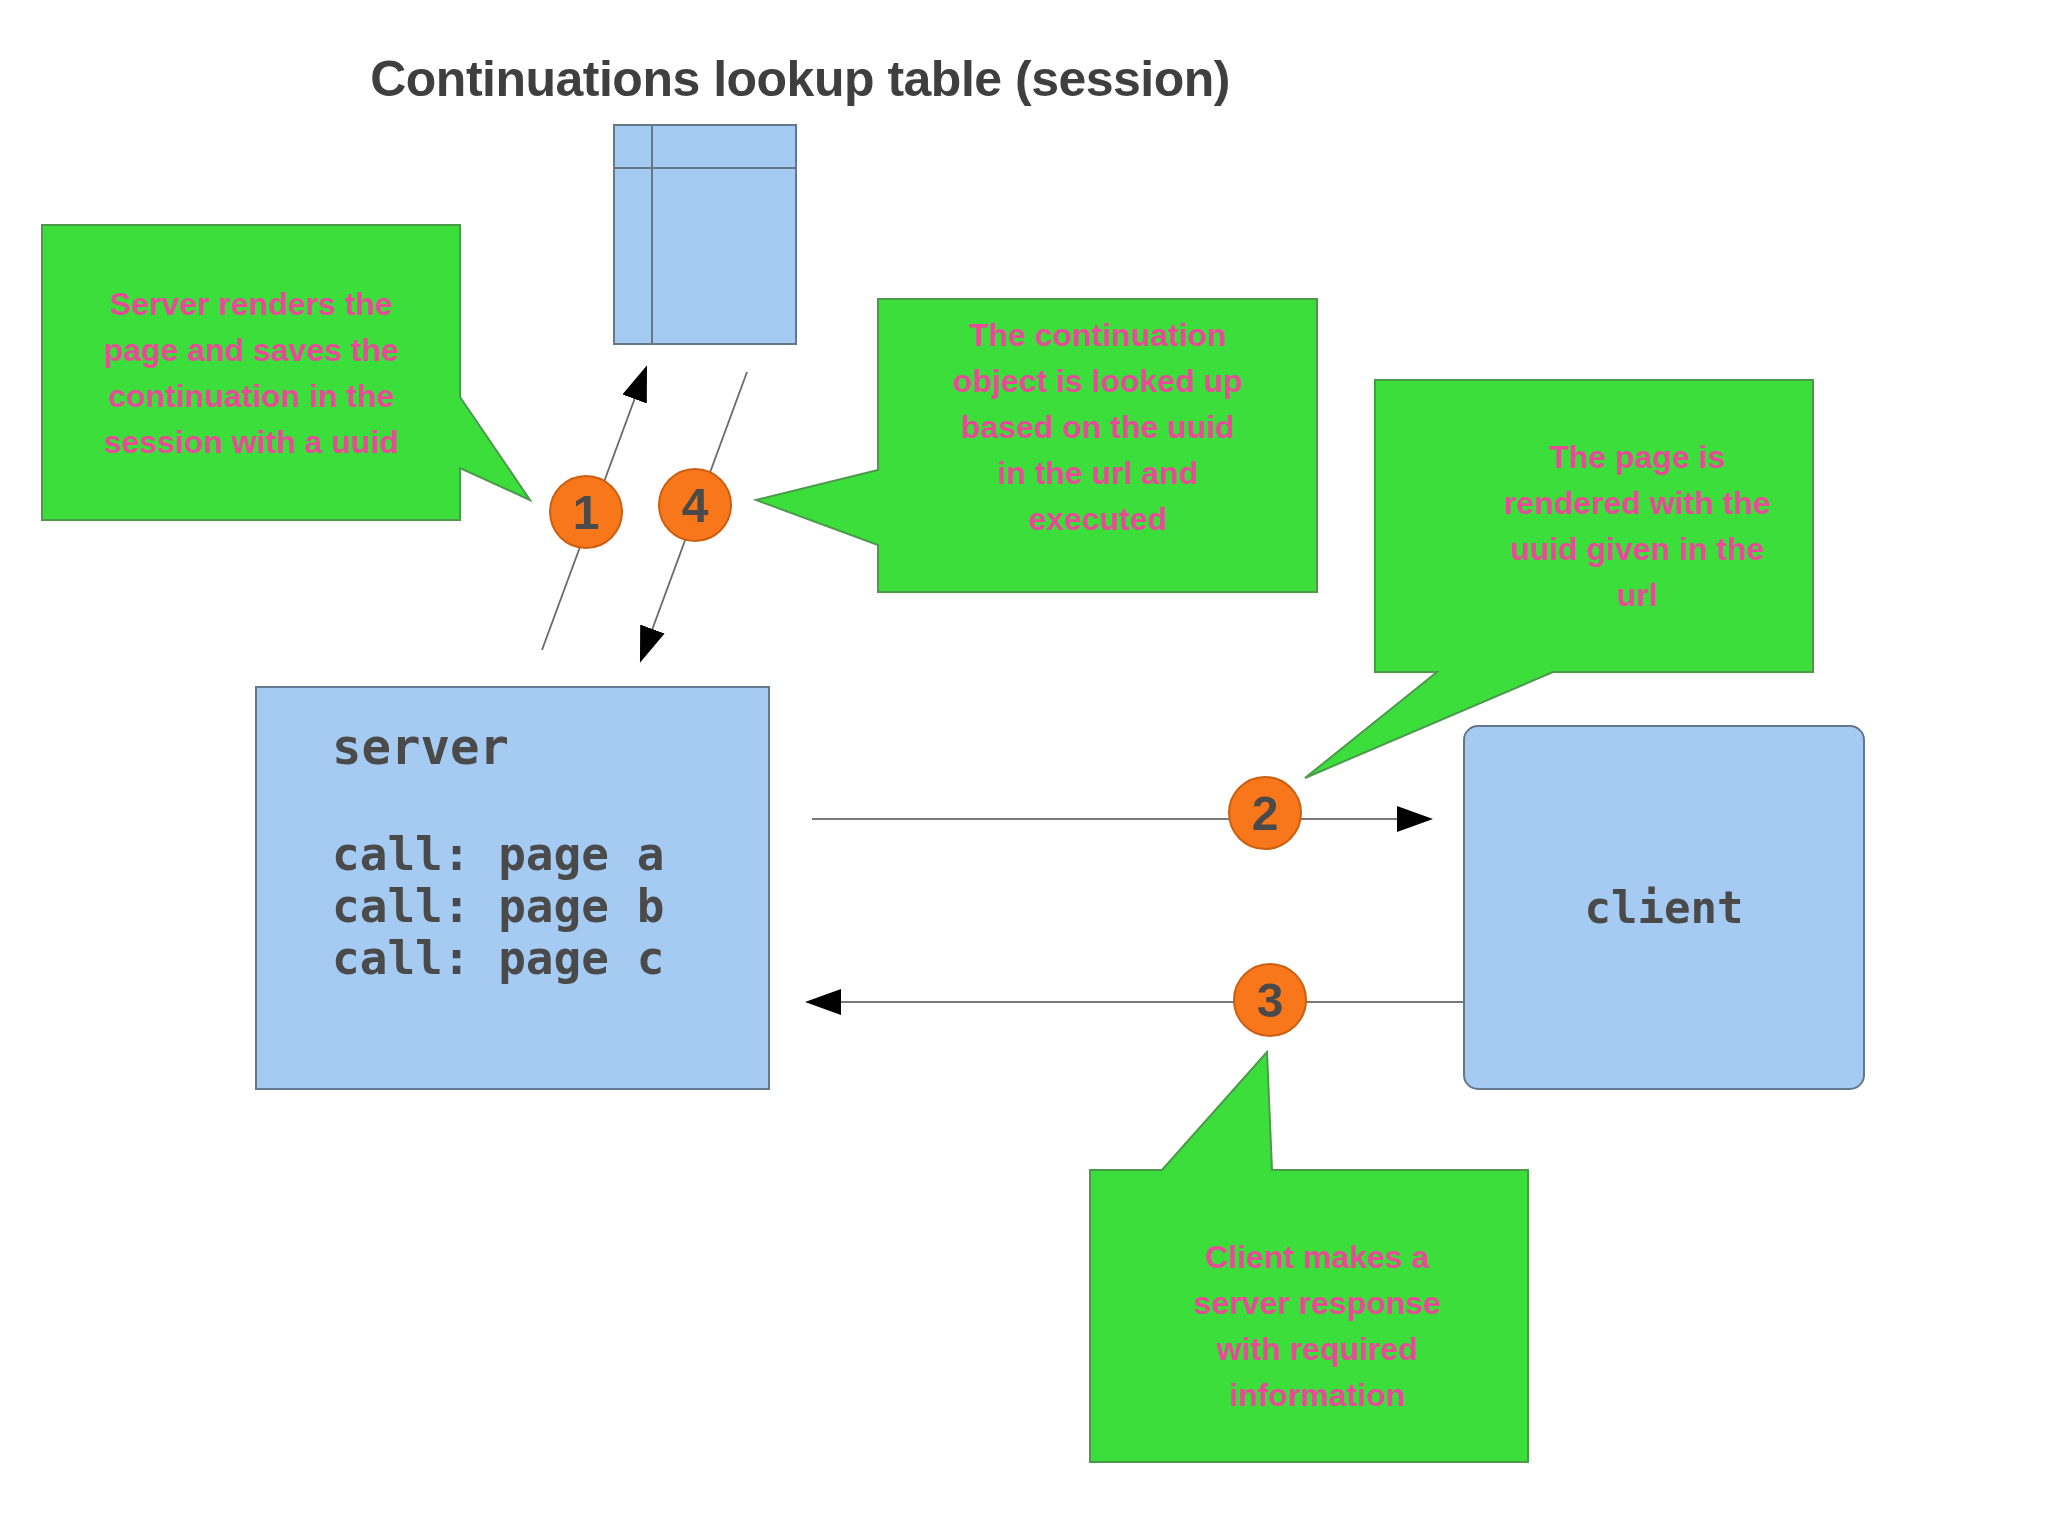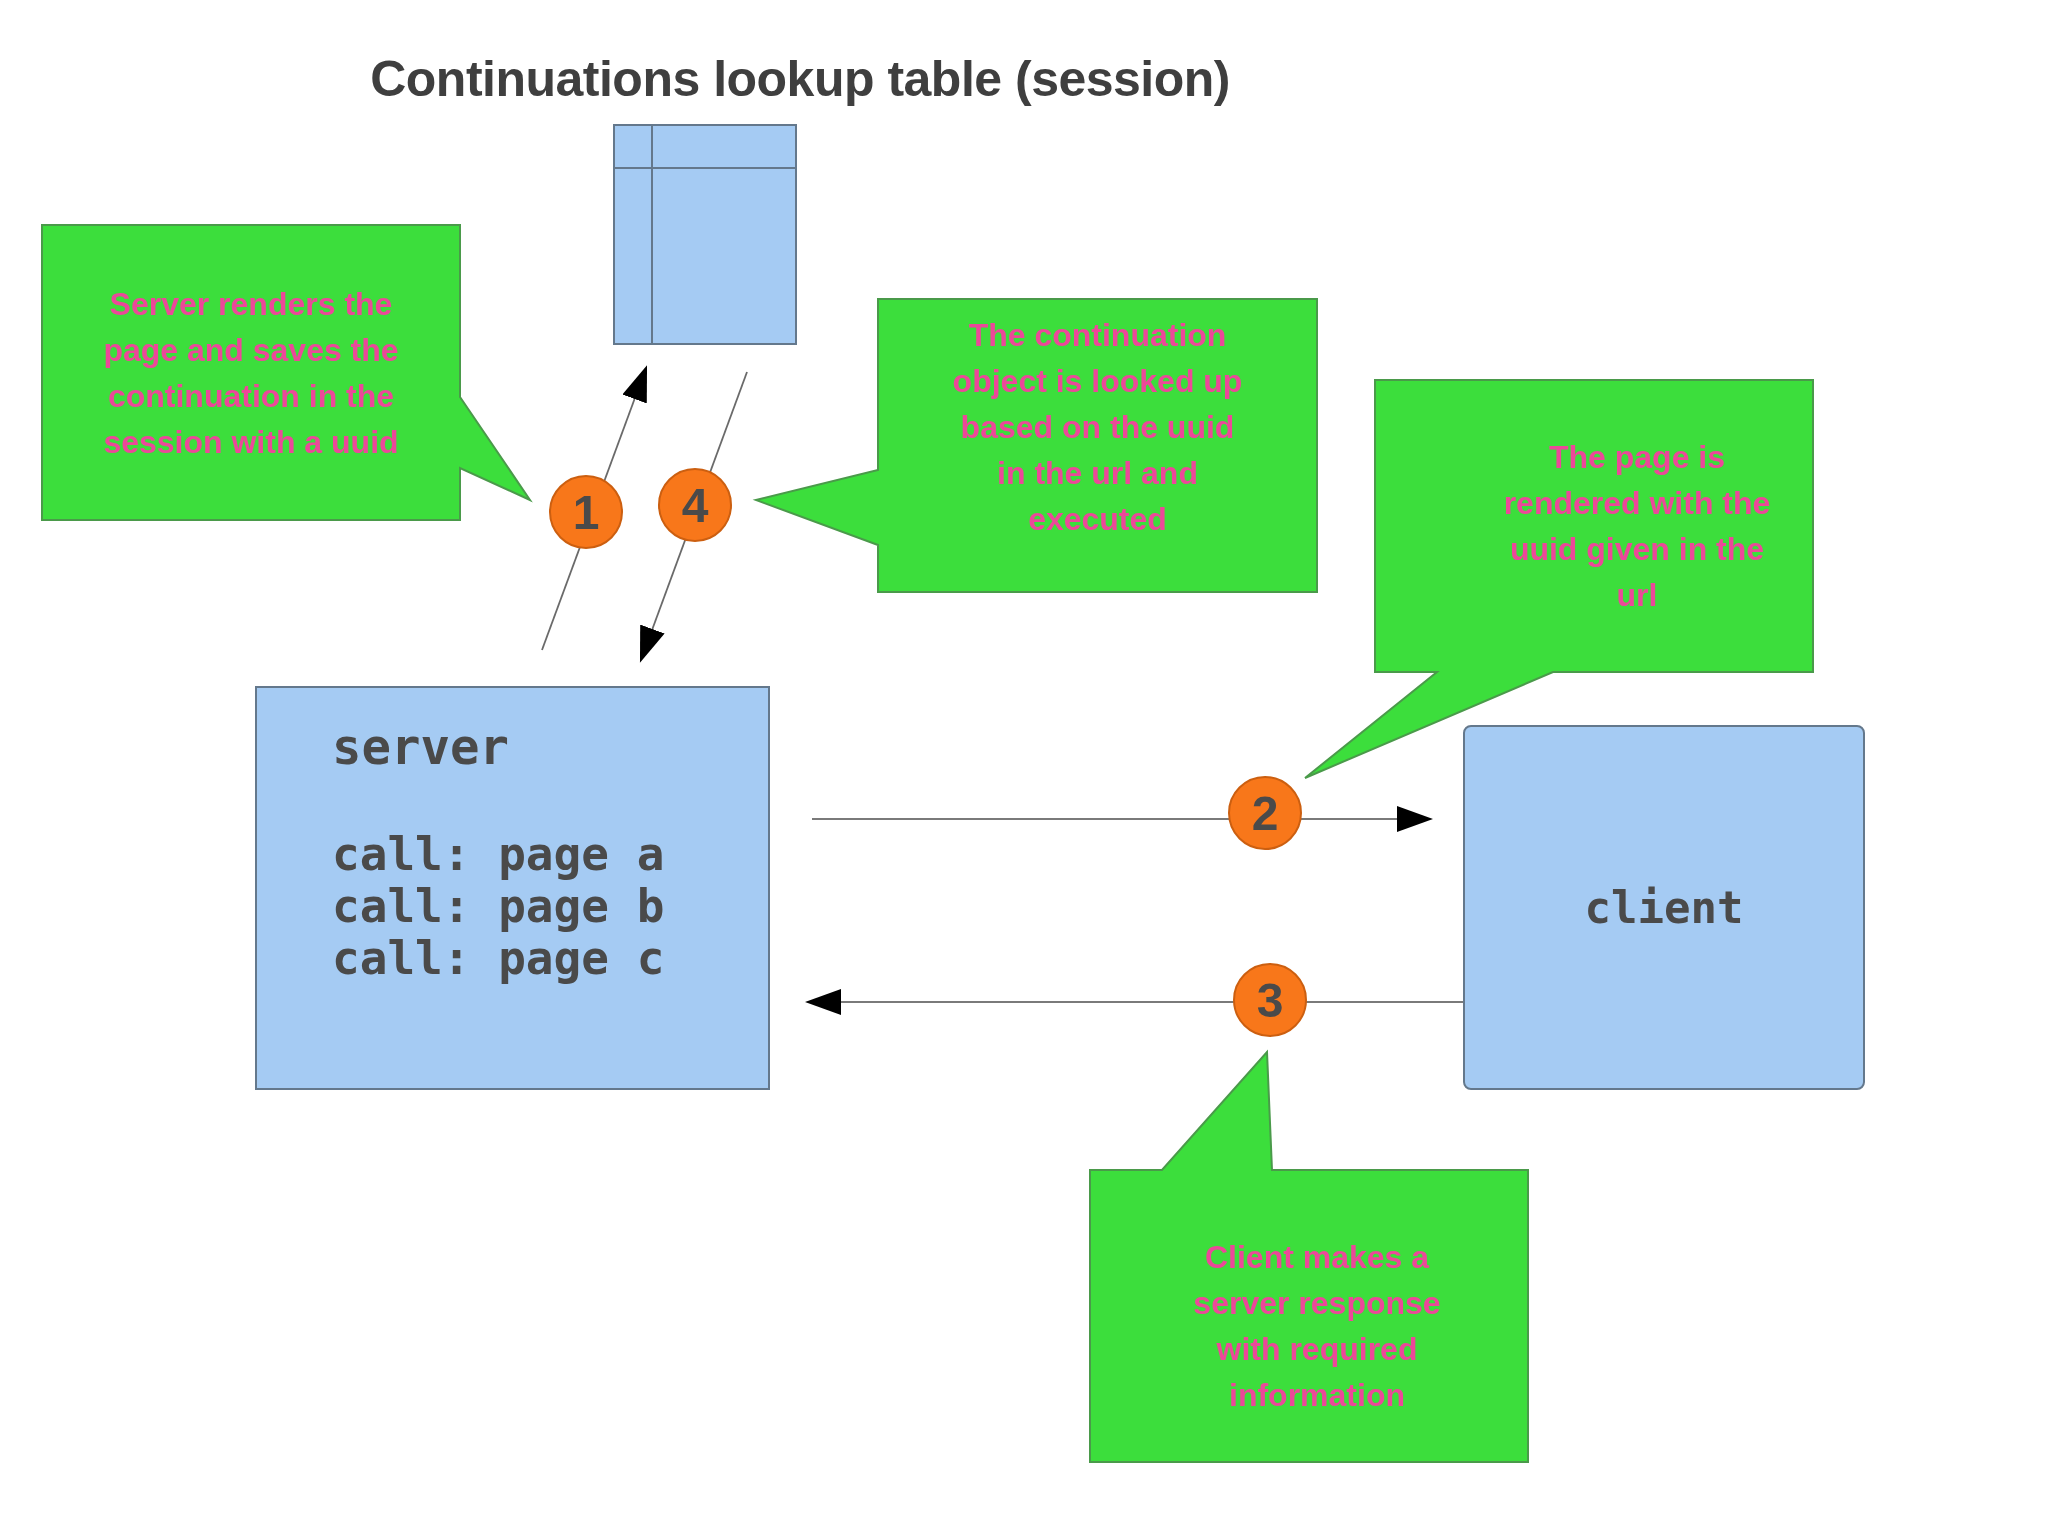--- a/index.html
+++ b/index.html
@@ -26,21 +26,21 @@
   .blue-box{
     position:absolute;
     background:var(--blue,#a5cbf3);
     border:2px solid var(--blue_border,#64788c);
     box-sizing:border-box;
   }
   #lookup-table{left:613px;top:124px;width:184px;height:221px;}
   .lt-vline{position:absolute;left:36px;top:0;width:2px;height:100%;background:var(--blue_border,#64788c);}
   .lt-hline{position:absolute;left:0;top:41px;width:100%;height:2px;background:var(--blue_border,#64788c);}
   #server-box{left:255px;top:686px;width:515px;height:404px;}
-  #client-box{left:1463px;top:725px;width:402px;height:365px;border-radius:8px;
+  #client-box{left:1463px;top:725px;width:402px;height:365px;border-radius:15px;
     display:flex;align-items:center;justify-content:center;}
   .mono{
     font-family:"DejaVu Sans Mono",monospace;
     font-weight:bold;color:#4a4a4a;
   }
   .server-title{position:absolute;left:75px;top:36px;font-size:49px;line-height:48px;}
   .server-calls{position:absolute;left:75px;top:140px;font-size:46px;line-height:52px;white-space:pre-line;}
   .client-label{font-size:44px;}
   
   .callout-text{

